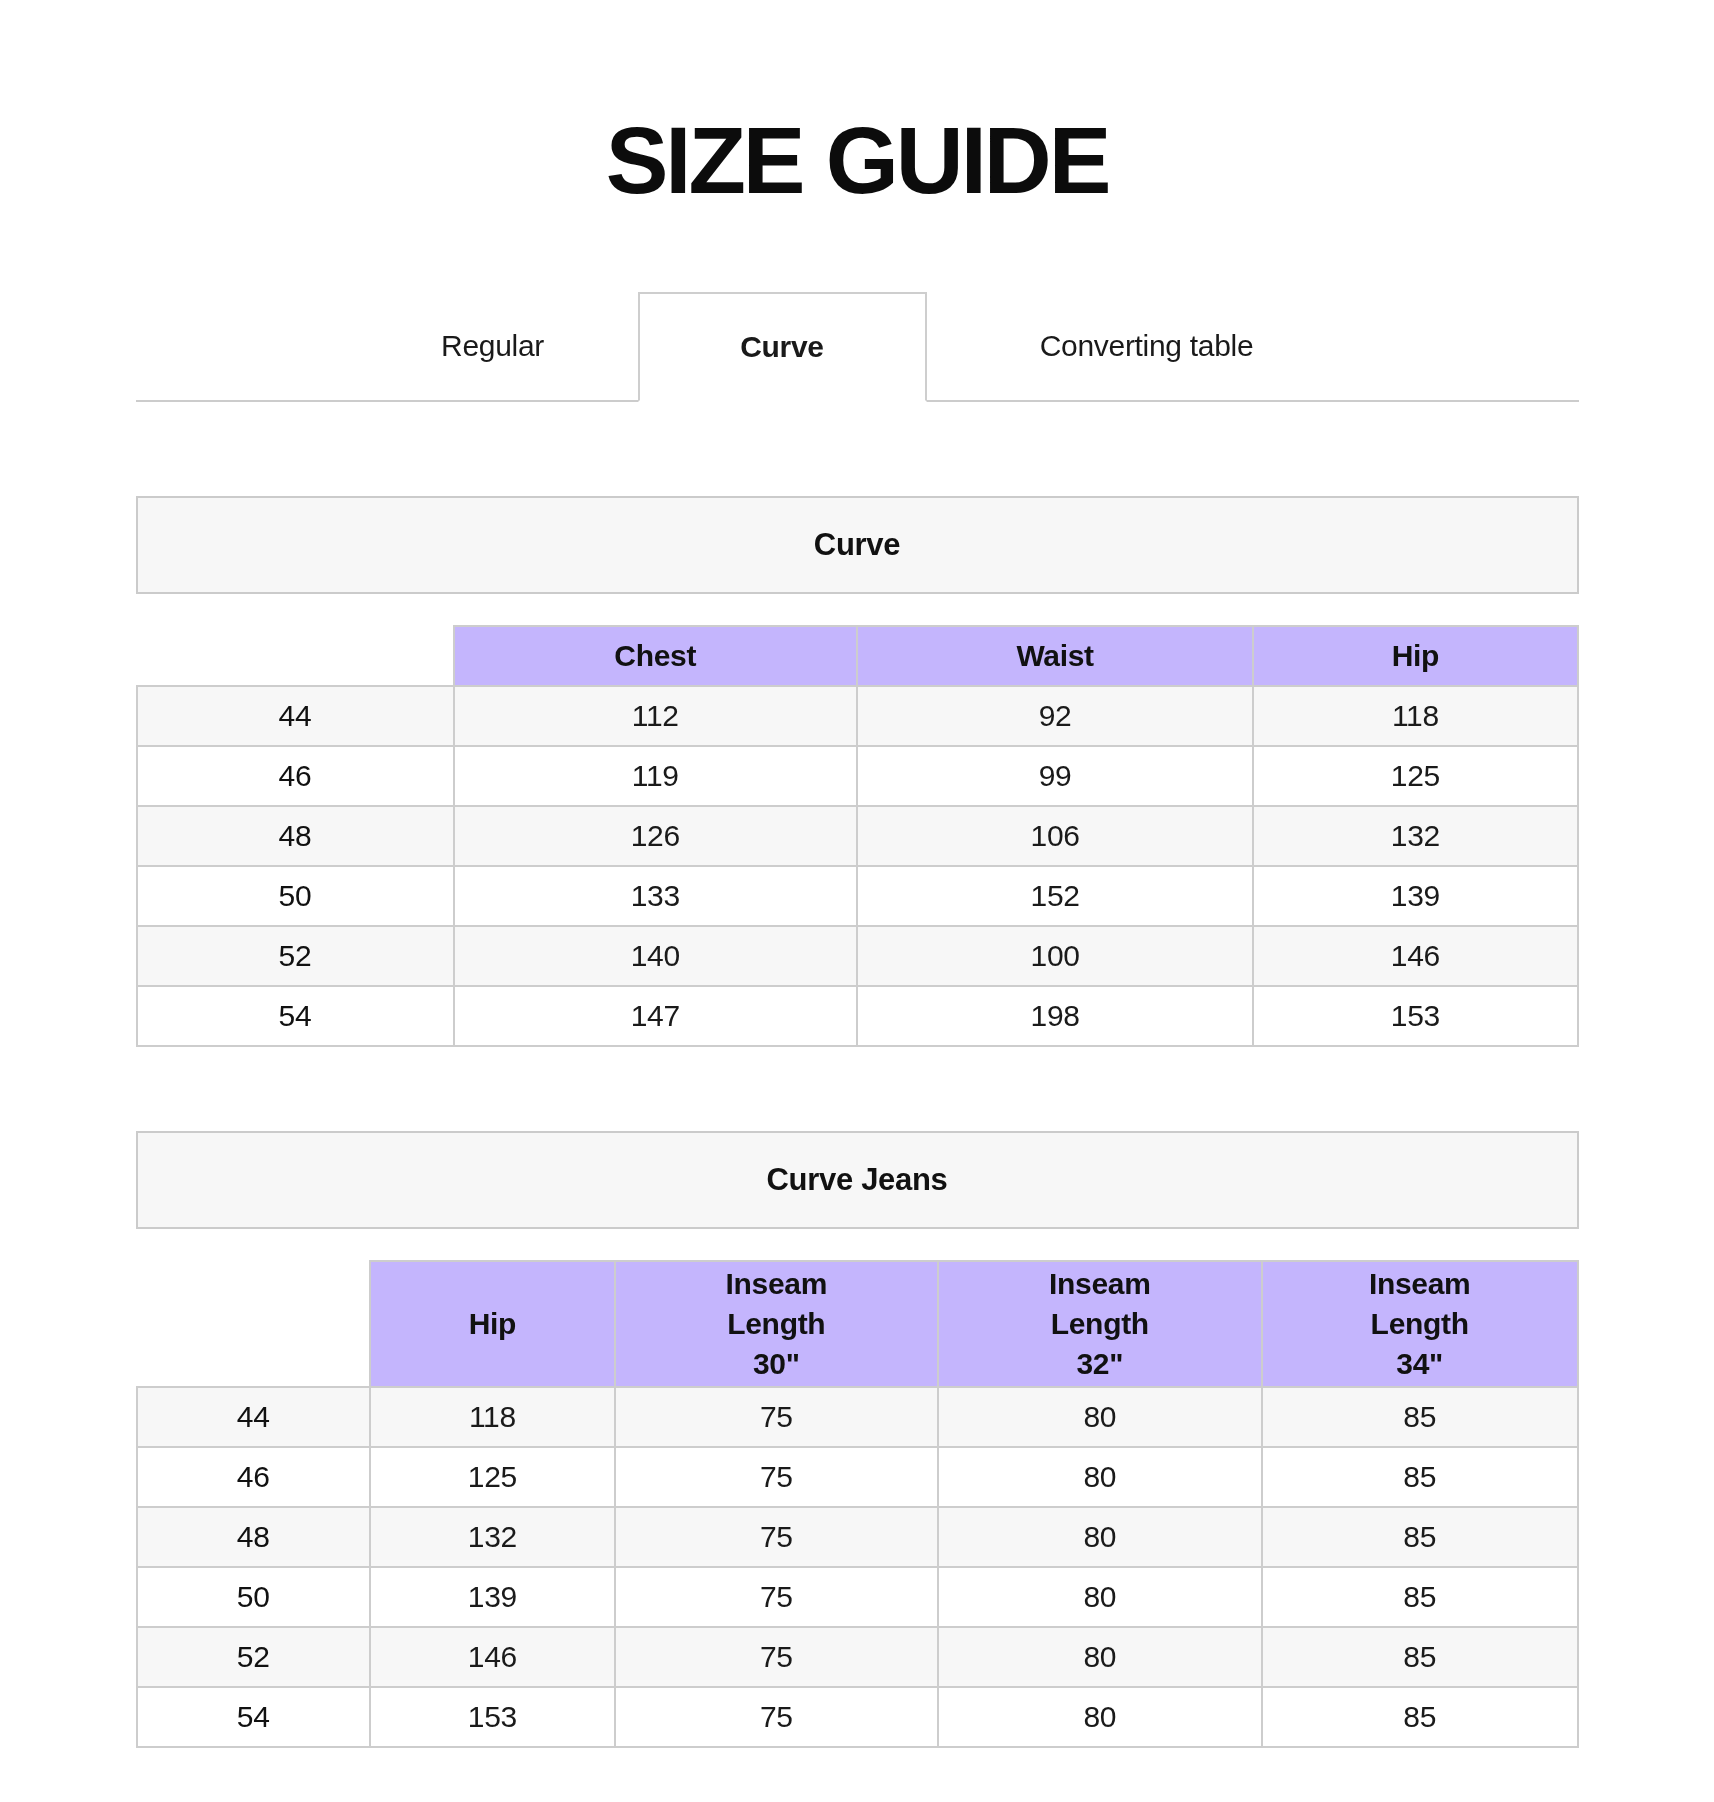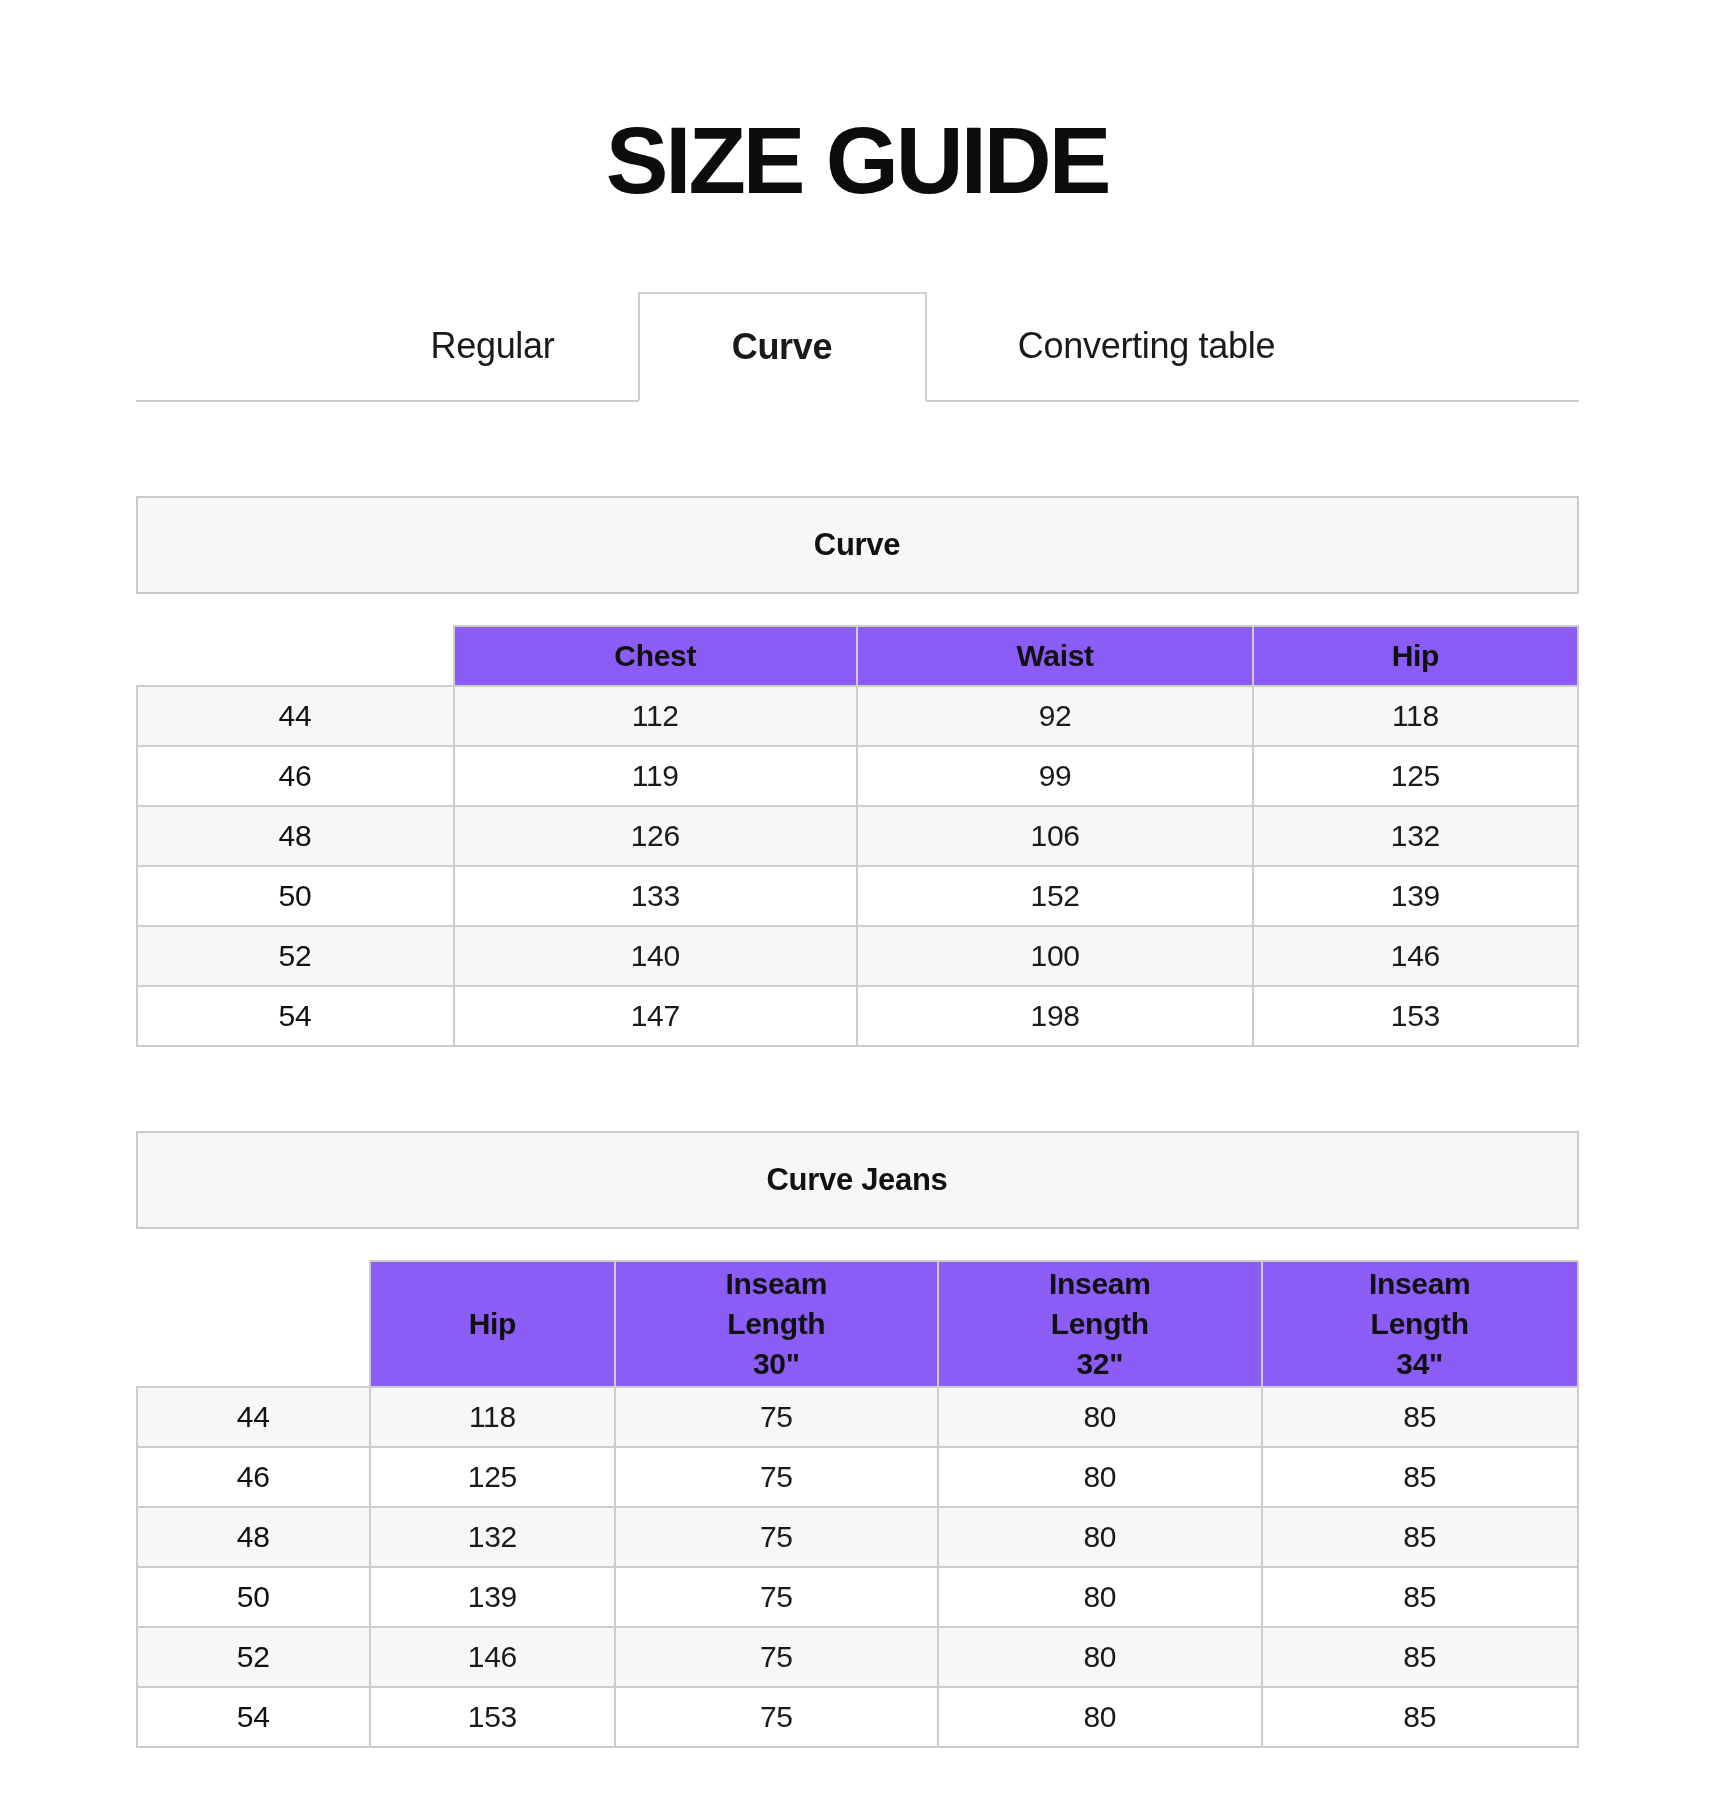--- a/index.html
+++ b/index.html
@@ -25,21 +25,21 @@
   .tabs {
     margin-top: 84px;
     height: 110px;
     border-bottom: 2px solid #cccccc;
     display: flex;
     justify-content: center;
     align-items: stretch;
   }
   .tab {
     display: flex; align-items: center; justify-content: center;
-    font-size: 36px;
+    font-size: 30px;
     color: #1a1a1a;
     cursor: pointer;
     letter-spacing: -0.3px;
   }
   .tab-regular   { width: 290px; }
   .tab-curve     { width: 289px; }
   .tab-convert   { width: 440px; }
   .tab.active {
     font-weight: bold;
     background: #ffffff;
@@ -69,21 +69,21 @@
     color: #1a1a1a;
     letter-spacing: -0.3px;
   }
   th, td {
     border: 2px solid #cdcdcd;
     text-align: center;
     vertical-align: middle;
     height: 60px;
     font-weight: normal;
   }
-  thead th { background: #8b5cf6; font-weight: bold; color: #111111; }
+  thead th { background: #c4b5fd; font-weight: bold; color: #111111; }
   thead th.corner { border: none; background: transparent; }
   tbody th { font-weight: normal; color: #111111; }
   tbody tr:nth-child(odd)  { background: #f7f7f7; }
   tbody tr:nth-child(even) { background: #ffffff; }
 
   .t2 thead th { white-space: pre-line; line-height: 40px; padding: 2px 0; }
   .t1 col.c-label { width: 22%; }
   .t1 col.c-chest { width: 28%; }
   .t1 col.c-waist { width: 27.5%; }
   .t1 col.c-hip   { width: 22.5%; }

